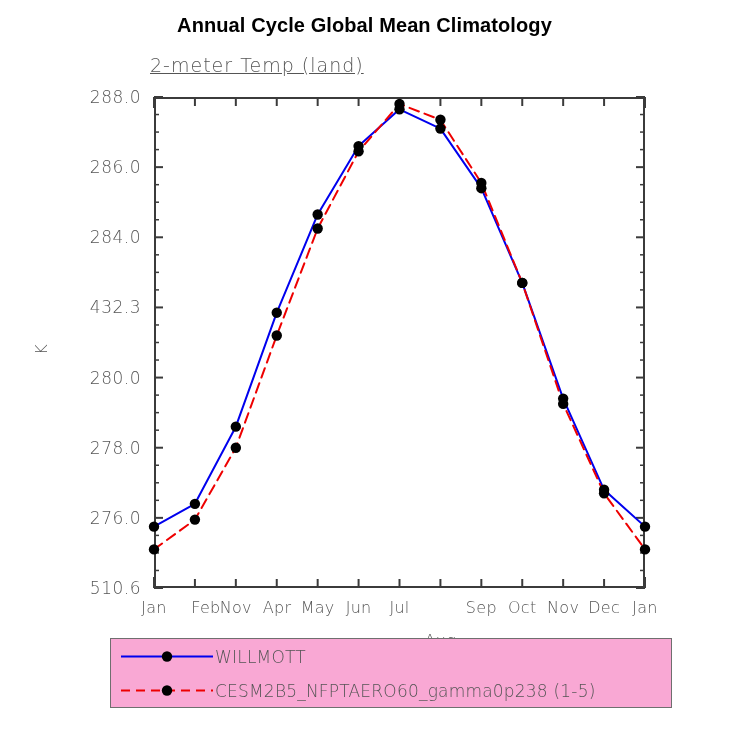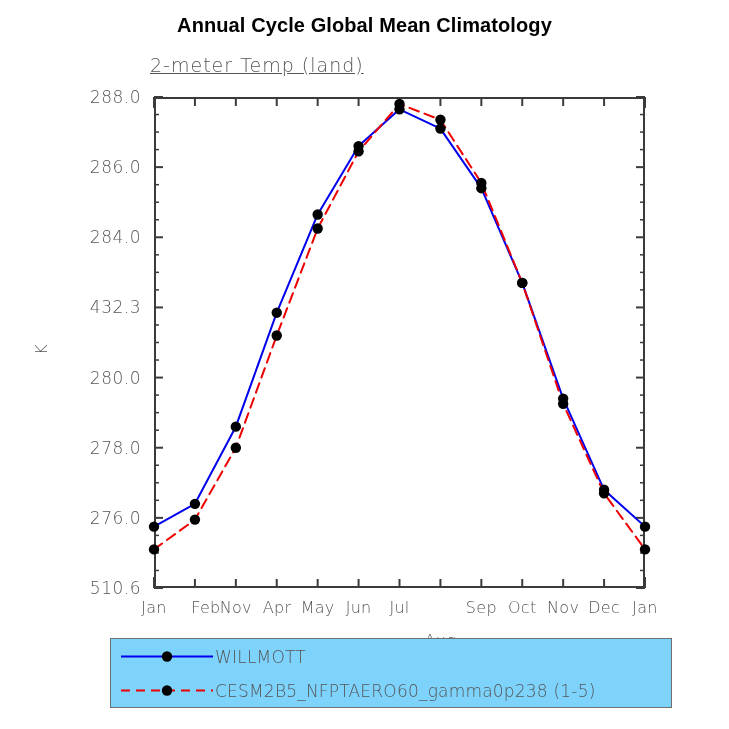--- a/index.html
+++ b/index.html
@@ -120,21 +120,21 @@
 
   
   #legend {
     position: absolute;
     left: 110px;
     top: 638px;
     width: 562px;
     height: 70px;
     box-sizing: border-box;
     border: 1px solid #6f6f6f;
-    background: #7dd3fc;
+    background: #f9a8d4;
   }
   .legend-row {
     position: absolute;
     left: 0;
     height: 35px;
     width: 100%;
   }
   .legend-sample {
     position: absolute;
     left: 8px;

